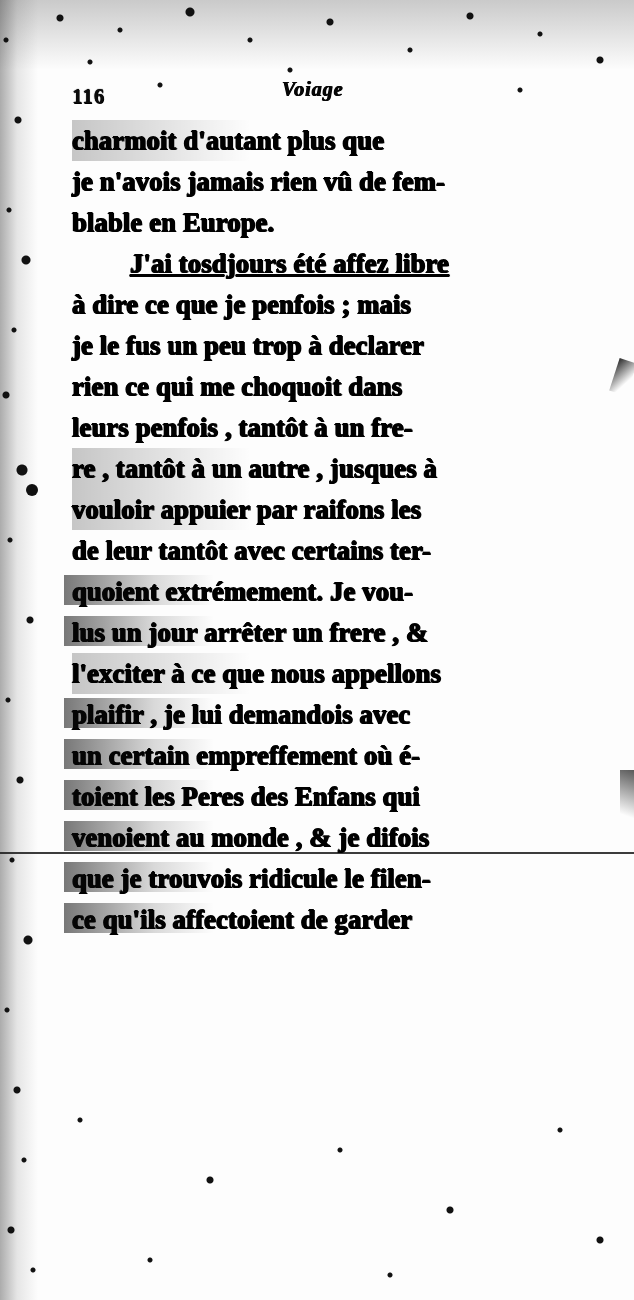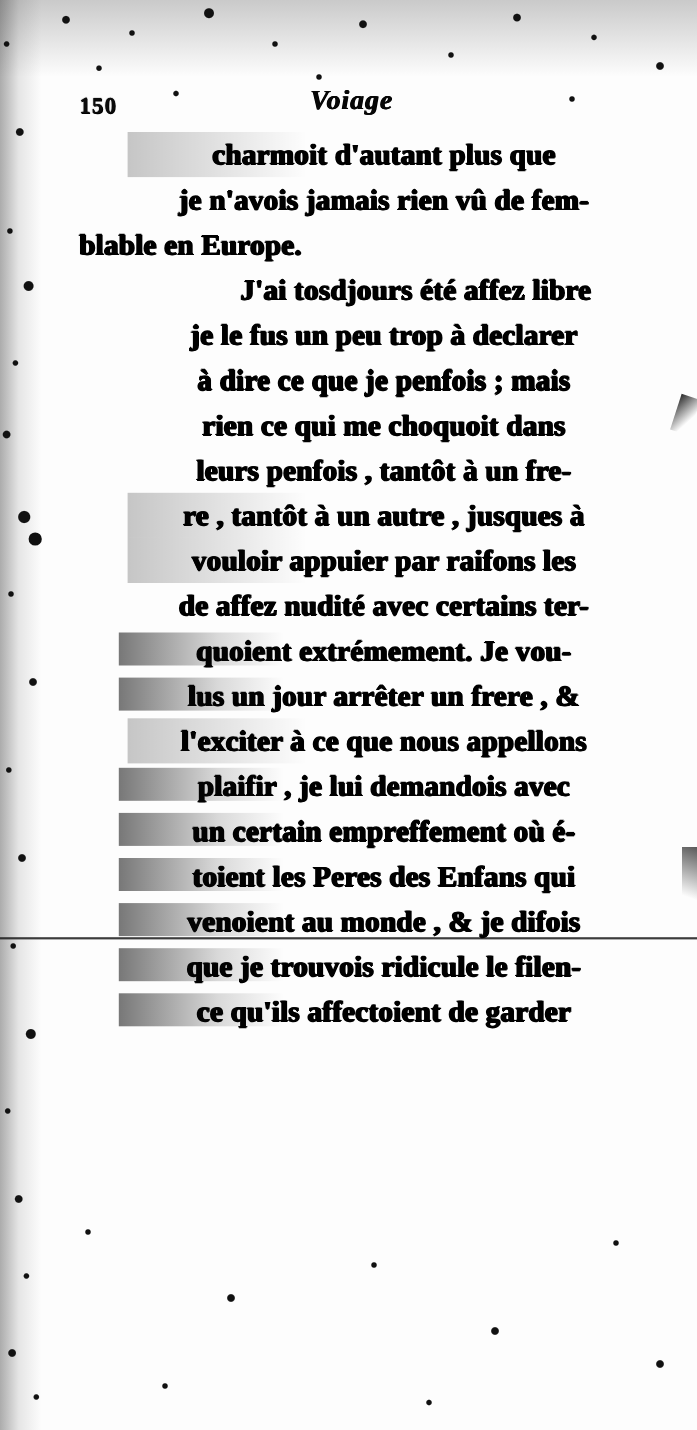--- a/index.html
+++ b/index.html
@@ -151,46 +151,45 @@
     letter-spacing: 1px;
     color: #0b0b0b;
     text-shadow: 0 0 1px #000, 0.5px 0.5px 0 #000;
   }
   .running-head {
     position: absolute;
     left: 210px;
     top: 0px;
     font-style: italic;
     font-weight: 700;
-    font-size: 25px;
+    font-size: 20px;
     letter-spacing: 1px;
     color: #070707;
     text-shadow: 0.6px 0.4px 0 #000, -0.4px 0.3px 0 #000;
   }
 
   .body-line {
     font-size: 26.5px;
     line-height: 41px;
     color: #070707;
     letter-spacing: 0.2px;
     white-space: nowrap;
     text-shadow:
       0.6px 0.3px 0 #000,
       -0.5px 0.4px 0 #000,
       0.3px -0.4px 0 #000;
     font-weight: 600;
   }
   .justify {
     display: flex;
-    justify-content: center;
-    margin-left: 44px;
+    justify-content: flex-start;
   }
   .justify > span { display: inline-block; }
 
-  .indent { padding-left: 58px; }
+  .indent { padding-left: 58px; text-decoration: underline; }
 
   
   .ink-heavy { color: #000; text-shadow: 0.9px 0.5px 0 #000, -0.8px 0.5px 0 #000, 0 1px 0 #000; }
   .ink-blot {
     position: relative;
   }
   .ink-blot::before {
     content: "";
     position: absolute;
     left: -8px;
@@ -223,60 +222,60 @@
   <div class="noise noise-top"></div>
   <div class="noise noise-bottom"></div>
   <div class="right-mark"></div>
   <div class="right-mark2"></div>
   <div class="bullet-dot"></div>
   <div class="fold-line"></div>
 
   <div class="text-col">
 
     <div class="header-row">
-      <div class="folio">150</div>
+      <div class="folio">116</div>
       <div class="running-head">Voiage</div>
     </div>
 
     <div>
       <div class="body-line justify rel ink-heavy smudge-wide">
         <span>charmoit d'autant plus que</span>
       </div>
       <div class="body-line justify rel ink-heavy">
         <span>je n'avois jamais rien vû de fem-</span>
       </div>
       <div class="body-line rel ink-heavy">
         <span>blable en Europe.</span>
       </div>
     </div>
 
     <div>
       <div class="body-line justify rel indent ink-heavy">
         <span>J'ai tosdjours été affez libre</span>
       </div>
       <div class="body-line justify rel ink-heavy">
+        <span>à dire ce que je penfois ; mais</span>
+      </div>
+      <div class="body-line justify rel ink-heavy">
         <span>je le fus un peu trop à declarer</span>
-      </div>
-      <div class="body-line justify rel ink-heavy">
-        <span>à dire ce que je penfois ; mais</span>
       </div>
       <div class="body-line justify rel ink-heavy">
         <span>rien ce qui me choquoit dans</span>
       </div>
       <div class="body-line justify rel ink-heavy">
         <span>leurs penfois , tantôt à un fre-</span>
       </div>
       <div class="body-line justify rel ink-heavy smudge-wide">
         <span>re , tantôt à un autre , jusques à</span>
       </div>
       <div class="body-line justify rel ink-heavy smudge-wide">
         <span>vouloir appuier par raifons les</span>
       </div>
       <div class="body-line justify rel ink-heavy">
-        <span>de affez nudité avec certains ter-</span>
+        <span>de leur tantôt avec certains ter-</span>
       </div>
       <div class="body-line justify rel ink-heavy ink-blot">
         <span>quoient extrémement. Je vou-</span>
       </div>
       <div class="body-line justify rel ink-heavy ink-blot">
         <span>lus un jour arrêter un frere , &amp;</span>
       </div>
       <div class="body-line justify rel ink-heavy smudge-wide">
         <span>l'exciter à ce que nous appellons</span>
       </div>

